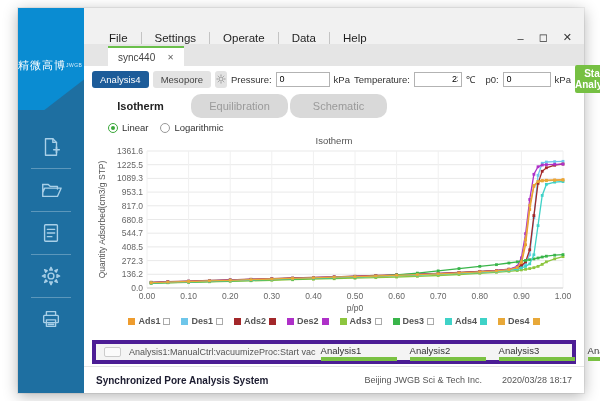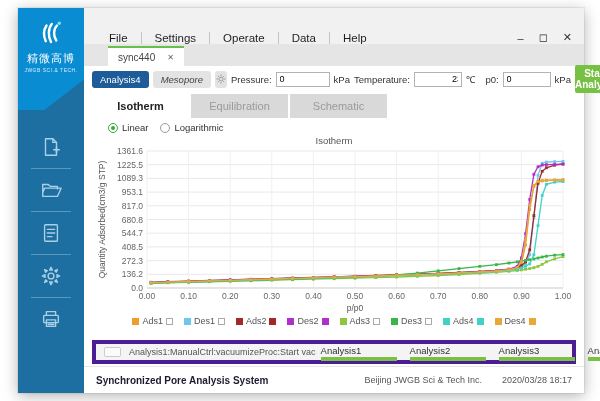--- a/index.html
+++ b/index.html
@@ -3,21 +3,21 @@
 <meta charset="utf-8">
 <style>
   * { margin:0; padding:0; box-sizing:border-box; }
   html,body { width:600px; height:401px; background:#fff; font-family:"Liberation Sans", sans-serif; overflow:hidden; }
   .window { position:absolute; left:18px; top:8px; width:566px; height:385px; background:#fff;
             box-shadow:0 3px 14px rgba(0,0,0,.30), 0 0 0 1px rgba(0,0,0,.06); display:flex; }
 
   
   .sidebar { width:66px; background:#1e6fa1; position:relative; flex:none; }
   .logo-area { height:102px; background:#0a8cd2; clip-path:polygon(0 0,100% 0,100% 70%,40% 100%,0 100%);
-               display:flex; flex-direction:column; align-items:center; padding-top:10px; }
+               display:flex; flex-direction:row; align-items:center; padding-top:10px; }
   .logo-title { color:#fff; font-size:11px; letter-spacing:1px; margin-top:3px; white-space:nowrap; }
   .logo-sub { color:#d6ecfa; font-size:5px; letter-spacing:.5px; margin-top:1px; white-space:nowrap; }
   .side-icons { margin-top:22px; }
   .side-icon { height:30px; display:flex; align-items:center; justify-content:center; }
   .side-sep { height:1px; background:rgba(255,255,255,.28); margin:6px 13px; }
   .side-icon svg { stroke:#a9d0e8; fill:none; stroke-width:1.5; stroke-linecap:round; stroke-linejoin:round; }
 
   
   .main { flex:1; display:flex; flex-direction:column; background:#fff; min-width:0; }
 
@@ -29,45 +29,45 @@
   .win-controls span { cursor:default; }
 
   .tabstrip { height:22px; background:#e5e5e5; display:flex; align-items:flex-end; padding-left:24px; flex:none; }
   .doc-tab { height:20px; background:#fff; border-top:2px solid #6abf4b; display:flex; align-items:center;
              gap:12px; padding:0 10px; font-size:10px; color:#444; }
   .doc-tab .close { font-size:8px; color:#666; }
 
   .toolbar { height:26px; display:flex; align-items:center; gap:4px; padding:2px 8px 2px 8px; flex:none; }
   .pill { font-size:9.5px; padding:3px 8px; border-radius:3px; white-space:nowrap; }
   .pill.primary { background:#1d5c99; color:#fff; }
-  .pill.gray { background:#e3e3e3; color:#444;font-style:italic; }
+  .pill.gray { background:#e3e3e3; color:#444; }
   .gear-btn { background:#e3e3e3; border-radius:3px; width:19px; height:17px; display:flex; align-items:center; justify-content:center; }
   .gear-btn svg { stroke:#777; fill:none; stroke-width:1.3; }
   .tb-label { font-size:9.5px; color:#333; white-space:nowrap; }
   .tb-input { height:15px; border:1px solid #b3b3b3; font-size:9px; padding:0 3px; font-family:"Liberation Sans",sans-serif; }
   .start-btn { margin-left:auto; background:#76c043; color:#fff; font-size:10px; font-weight:bold;
                width:122px; padding:3px 0; text-align:center; border-radius:2px; }
 
   .subtabs { display:flex; height:24px; margin:2px 8px 0; gap:2px; flex:none; }
   .subtab { width:97px; display:flex; align-items:center; justify-content:center; font-size:11px; }
   .subtab.active { background:#fff; color:#222; font-weight:bold; }
-  .subtab.inactive { background:#d9d9d9; color:#9a9a9a; border-radius:0; }
+  .subtab.inactive { background:#d9d9d9; color:#9a9a9a; border-radius:10px; }
 
   .radio-row { display:flex; align-items:center; gap:4px; padding:4px 0 0 24px; font-size:9.5px; color:#333; flex:none; }
   .radio { width:10px; height:10px; border:1px solid #999; border-radius:50%; position:relative; background:#fff; }
   .radio.selected { border-color:#3aa83a; }
   .radio.selected::after { content:''; position:absolute; inset:2px; background:#3aa83a; border-radius:50%; }
   .radio-label { margin-right:8px; }
 
   .chart-wrap { flex:1; min-height:0; }
   .chart-title { text-align:center; font-size:9.5px; color:#555; padding:2px 0 0; }
   #chart { display:block; margin:0 auto; }
 
   .legend-row { display:flex; justify-content:center; align-items:center; gap:11px; padding:2px 0 3px; flex:none; }
-  .legend-item { display:flex; align-items:center; gap:3px; font-size:9px; color:#555; }
+  .legend-item { display:flex; align-items:center; gap:3px; font-size:9px; color:#555;font-weight:bold; }
   .lg-sq { width:7px; height:7px; flex:none; }
   .lg-chk { width:7px; height:7px; border:1px solid #aaa; background:#fff; flex:none; }
 
   .status-strip { margin:1px 8px 2px; background:#f4f4f4; border:4px solid #4c1d95; height:24px;
                   display:flex; align-items:center; padding:0 6px; flex:none; }
   .status-led { width:17px; height:10px; border:1px solid #ccc; background:#fbfbfb; border-radius:2px; margin:0 8px 0 2px; flex:none; }
   .status-text { font-size:9px; color:#555; white-space:nowrap; }
   .analysis-tabs { margin-left:auto; display:flex; gap:3px; }
   .analysis-tab { width:86px; padding:2px 5px 0; }
   .analysis-tab .lbl { font-size:9.5px; color:#333; }

